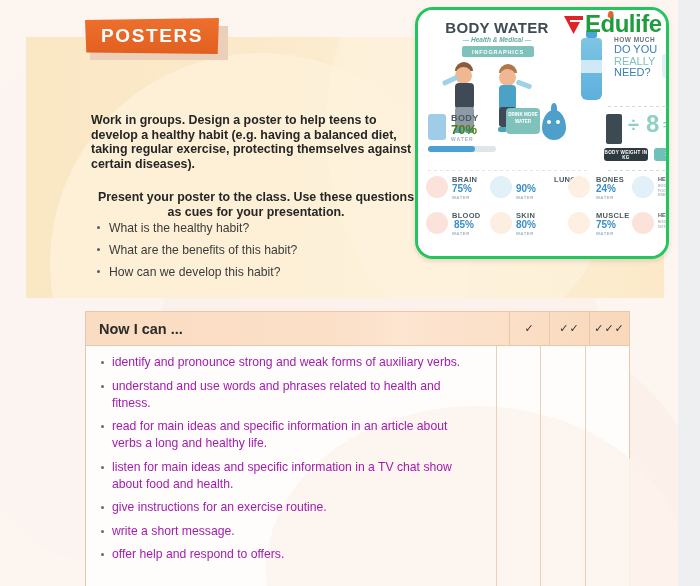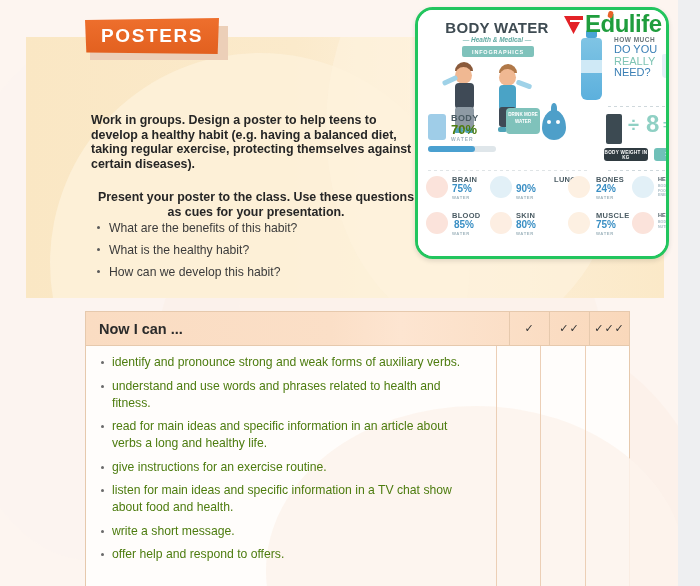--- a/index.html
+++ b/index.html
@@ -235,21 +235,21 @@
   }
   .tbody{position:relative;min-height:245px;}
   .tb-cols{position:absolute;top:0;bottom:0;left:0;right:0;display:flex;pointer-events:none;}
   .tbc1{flex:0 0 410px;}
   .tbc{flex:1;border-left:1px solid #eccfb6;}
   .can-list{
     position:relative;margin:0;padding:8px 0 0 0;list-style:none;width:400px;
   }
   .can-list li{
     position:relative;padding-left:26px;padding-right:8px;
-    font-size:12.2px;line-height:17px;color:#4d7c0f;
+    font-size:12.2px;line-height:17px;color:#a21caf;
     margin-bottom:6.5px;
   }
   .can-list li:before{
     content:"";position:absolute;left:15px;top:7px;
     width:3px;height:3px;border-radius:50%;background:#6a6a6a;
   }
   .tb-deco{
     position:absolute;left:180px;top:60px;width:420px;height:330px;
     border-radius:50%;background:#fdf3ec;opacity:.85;z-index:0;pointer-events:none;
   }
@@ -271,22 +271,22 @@
   <div class="ribbon-shadow"></div>
   <div class="ribbon">
     <span>POSTERS</span>
   </div>
 
 
   <div class="para para-1">Work in groups. Design a poster to help teens to develop a healthy habit (e.g. having a balanced diet, taking regular exercise, protecting themselves against certain diseases).</div>
   <div class="para para-2">Present your poster to the class. Use these questions as cues for your presentation.</div>
 
   <ul class="q-list">
+    <li>What is the healthy habit?</li>
     <li>What are the benefits of this habit?</li>
-    <li>What is the healthy habit?</li>
     <li>How can we develop this habit?</li>
   </ul>
 
   <div class="info-card">
     <div class="ic-inner">
 
       <div class="ic-title">BODY WATER</div>
       <div class="ic-sub">— Health &amp; Medical —</div>
       <div class="ic-tag">INFOGRAPHICS</div>
 
@@ -417,22 +417,22 @@
       <div class="tb-cols">
         <div class="tbc1"></div>
         <div class="tbc"></div>
         <div class="tbc"></div>
         <div class="tbc"></div>
       </div>
       <ul class="can-list">
         <li>identify and pronounce strong and weak forms of auxiliary verbs.</li>
         <li>understand and use words and phrases related to health and fitness.</li>
         <li>read for main ideas and specific information in an article about verbs a long and healthy life.</li>
+        <li>listen for main ideas and specific information in a TV chat show about food and health.</li>
         <li>give instructions for an exercise routine.</li>
-        <li>listen for main ideas and specific information in a TV chat show about food and health.</li>
         <li>write a short message.</li>
         <li>offer help and respond to offers.</li>
 
       </ul>
     </div>
   </div>
 
   <div class="right-gutter"></div>
 
 </div>

